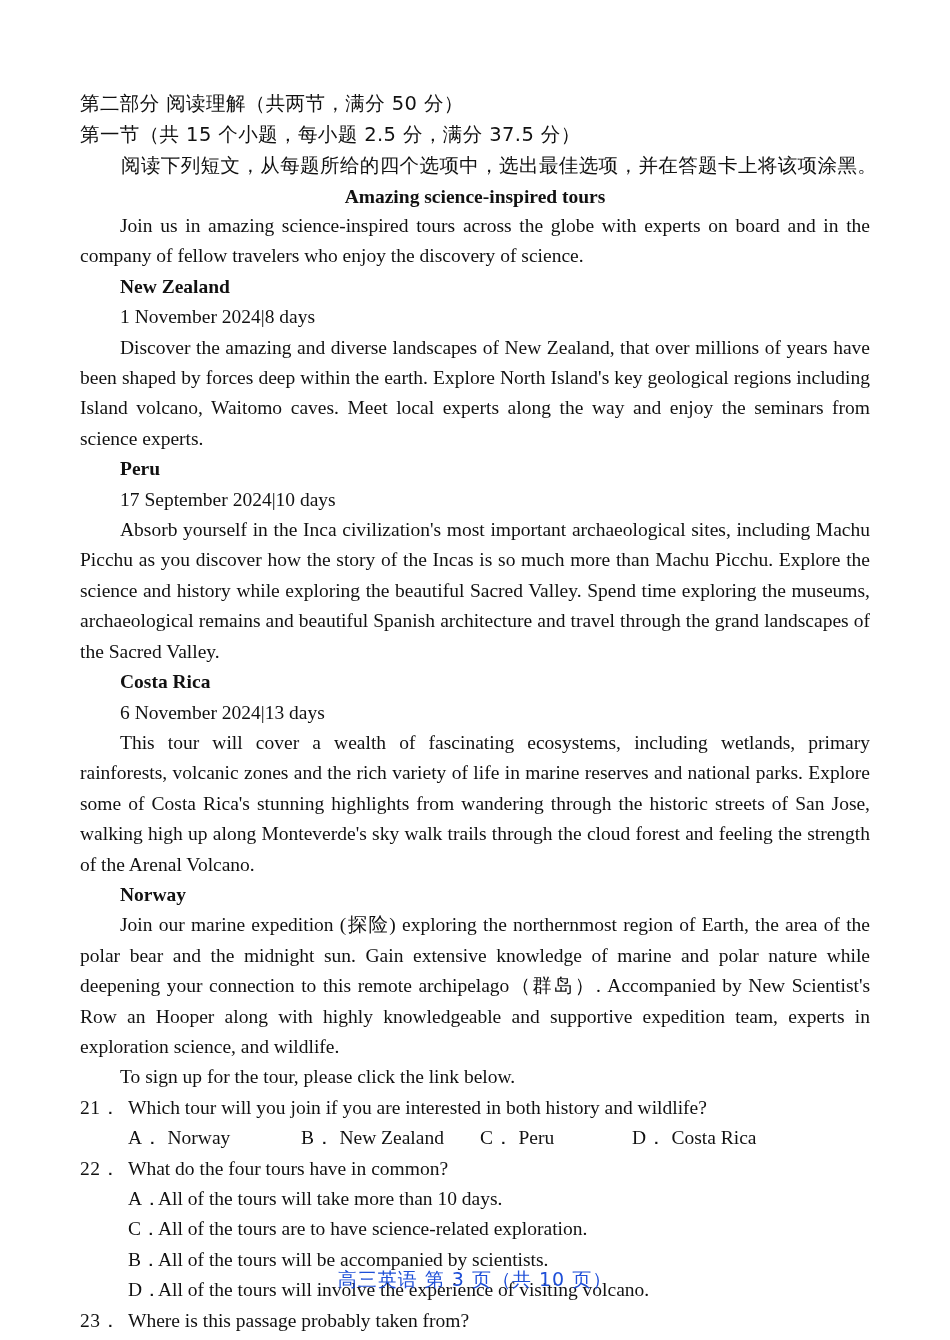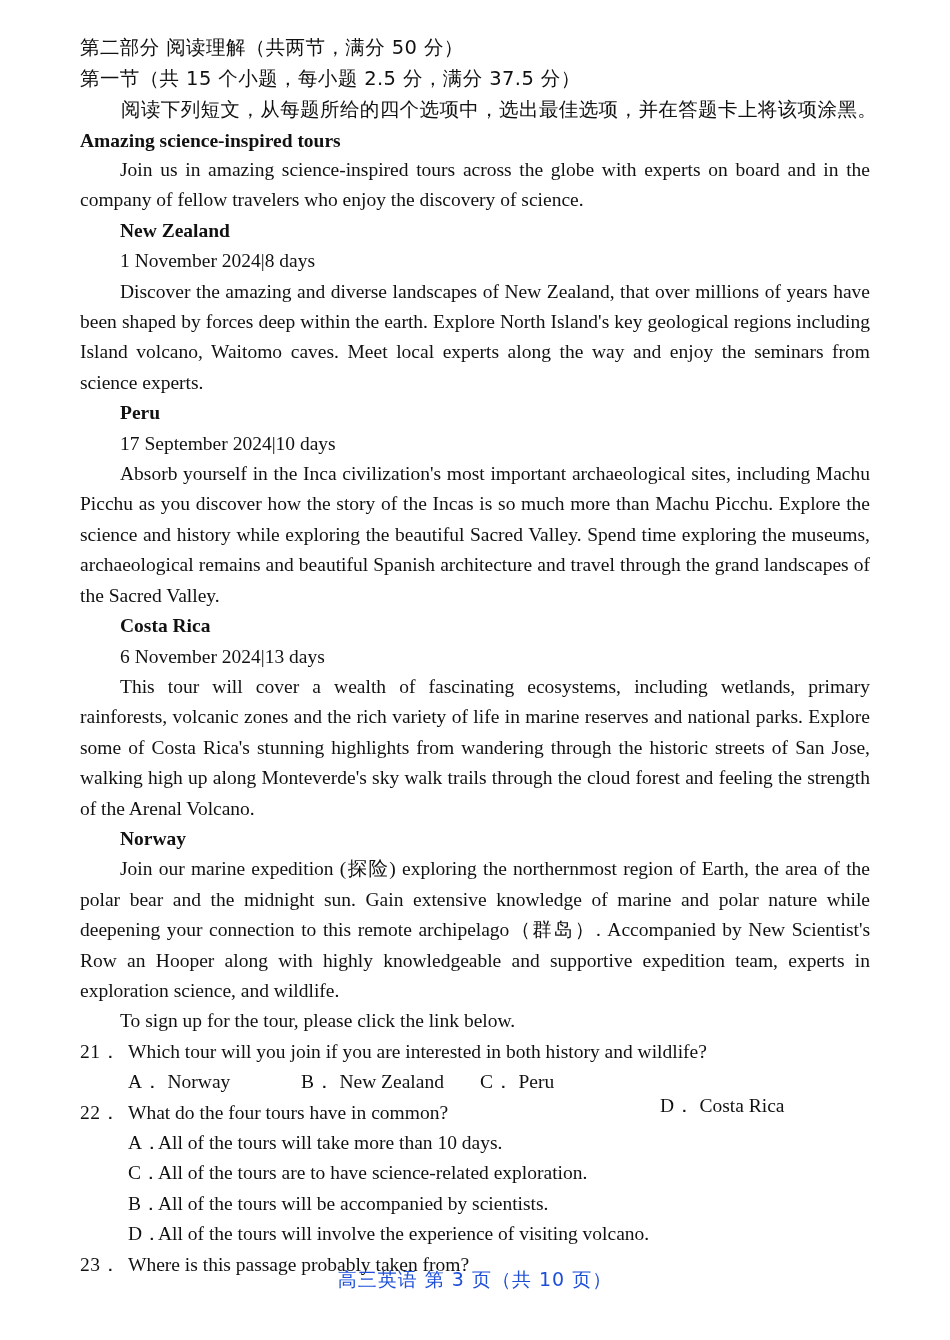--- a/index.html
+++ b/index.html
@@ -15,21 +15,21 @@
     font-family: "Liberation Serif", "DejaVu Serif", serif;
     color: #111111;
     overflow: hidden;
   }
   .page {
     position: absolute;
     left: 0; top: 0;
     width: 950px;
     height: 1340px;
     box-sizing: border-box;
-    padding: 32px 60px 0 60px;
+    padding: 88px 60px 0 60px;
   }
   .content {
     position: relative;
     width: 790px;
     margin: 0 auto;
   }
 
   
   .cn-line {
     font-family: "DejaVu Sans", "Liberation Sans", sans-serif;
@@ -45,21 +45,21 @@
 
   
   .passage {
     font-size: 19.5px;
     line-height: 30.4px;
     text-align: justify;
     text-justify: inter-word;
     color: #111;
   }
   .passage .ptitle {
-    text-align: left;
+    text-align: center;
     font-weight: bold;
     font-size: 19.5px;
     line-height: 28px;
     margin: 2px 0 0 0;
   }
   .para {
     text-indent: 40px;
     text-align: justify;
     margin: 0;
   }
@@ -174,21 +174,21 @@
         <span>Norway</span>
       </span>
       <span class="opt" style="left:221px;">
         <span class="letter">B．</span>
         <span>New Zealand</span>
       </span>
       <span class="opt" style="left:400px;">
         <span class="letter">C．</span>
         <span>Peru</span>
       </span>
-      <span class="opt" style="left:580px;margin-top:24px;">
+      <span class="opt" style="left:552px;">
         <span class="letter">D．</span>
         <span>Costa Rica</span>
       </span>
     </div>
 
     <div class="question">
       <span class="q-num">22．</span>
       <span class="q-text">What do the four tours have in common?</span>
     </div>
     <p class="opt-block">

